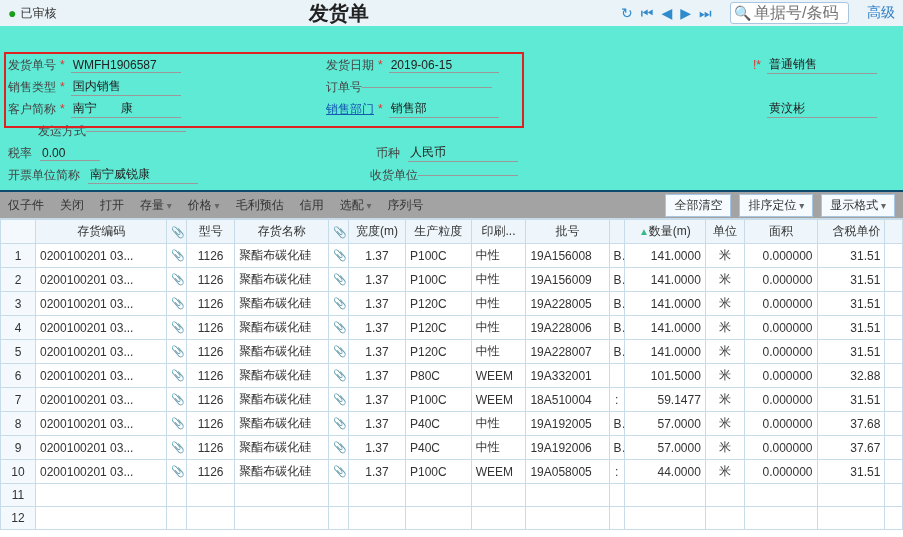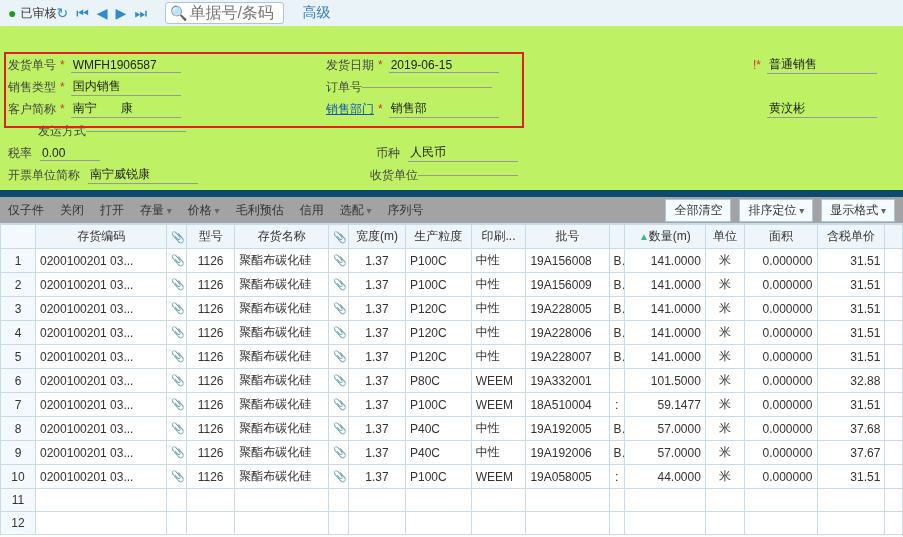--- a/index.html
+++ b/index.html
@@ -39,22 +39,22 @@
       margin-left:10px;
     }
     .search-box input {
       border:none; outline:none; font-size:16px; width:90px;
     }
     .adv-link { color:#2f7dc3; margin-left:10px; cursor:pointer; }
 
     .form-area {
       position: relative;
       padding: 10px 8px 4px 8px;
-      background:#bef264;
-      border-bottom:7px solid #0c4a6e;
+      background:#5eead4;
+      border-bottom:2px solid #0c4a6e;
     }
     .form-row { display:flex; align-items:center; height:22px; }
     .form-field { display:flex; align-items:center; margin-right:18px; }
     .form-label { color:#444; white-space:nowrap; }
     .red-star { color:#d33; margin-left:4px; margin-right:6px; }
     .form-value {
       min-width:110px;
       border-bottom:1px solid #999;
       padding:0 2px;
       white-space:nowrap;
@@ -98,28 +98,29 @@
       background:#eef6fb; color:#333; font-weight:normal; position:sticky; top:0;
     }
     .num-col { text-align:center; width:32px; background:#f3f9fd; }
     .clip-icon { color:#7a8aa0; font-size:11px; text-align:center; }
     td.right { text-align:right; }
     td.center { text-align:center; }
     .sort-icon { color:#3b8; font-size:10px; }
     .w-code{width:120px;} .w-clip{width:18px;} .w-model{width:44px;}
     .w-name{width:86px;} .w-width{width:52px;} .w-grade{width:60px;}
     .w-print{width:50px;} .w-batch{width:76px;} .w-b2{width:14px;}
-    .w-qty{width:74px;} .w-unit{width:36px;} .w-area{width:66px;} .w-price{width:62px;}
+    .w-qty{width:74px;} .w-unit{width:36px;} .w-area{width:66px;} .w-price{width:62px;text-align:right;}
   </style>
 </head>
 <body>
 
 <div class="topbar">
   <span class="status-dot">●</span>
   <span class="status-text">已审核</span>
+  <div class="title">发货单</div>
   <div class="nav-icons">
     <span>↻</span>
     <span>⏮</span>
     <span>◀</span>
     <span>▶</span>
     <span>⏭</span>
     <div class="search-box">
       <span style="color:#888;margin-right:2px;">🔍</span>
       <input placeholder="单据号/条码" style="">
     </div>

